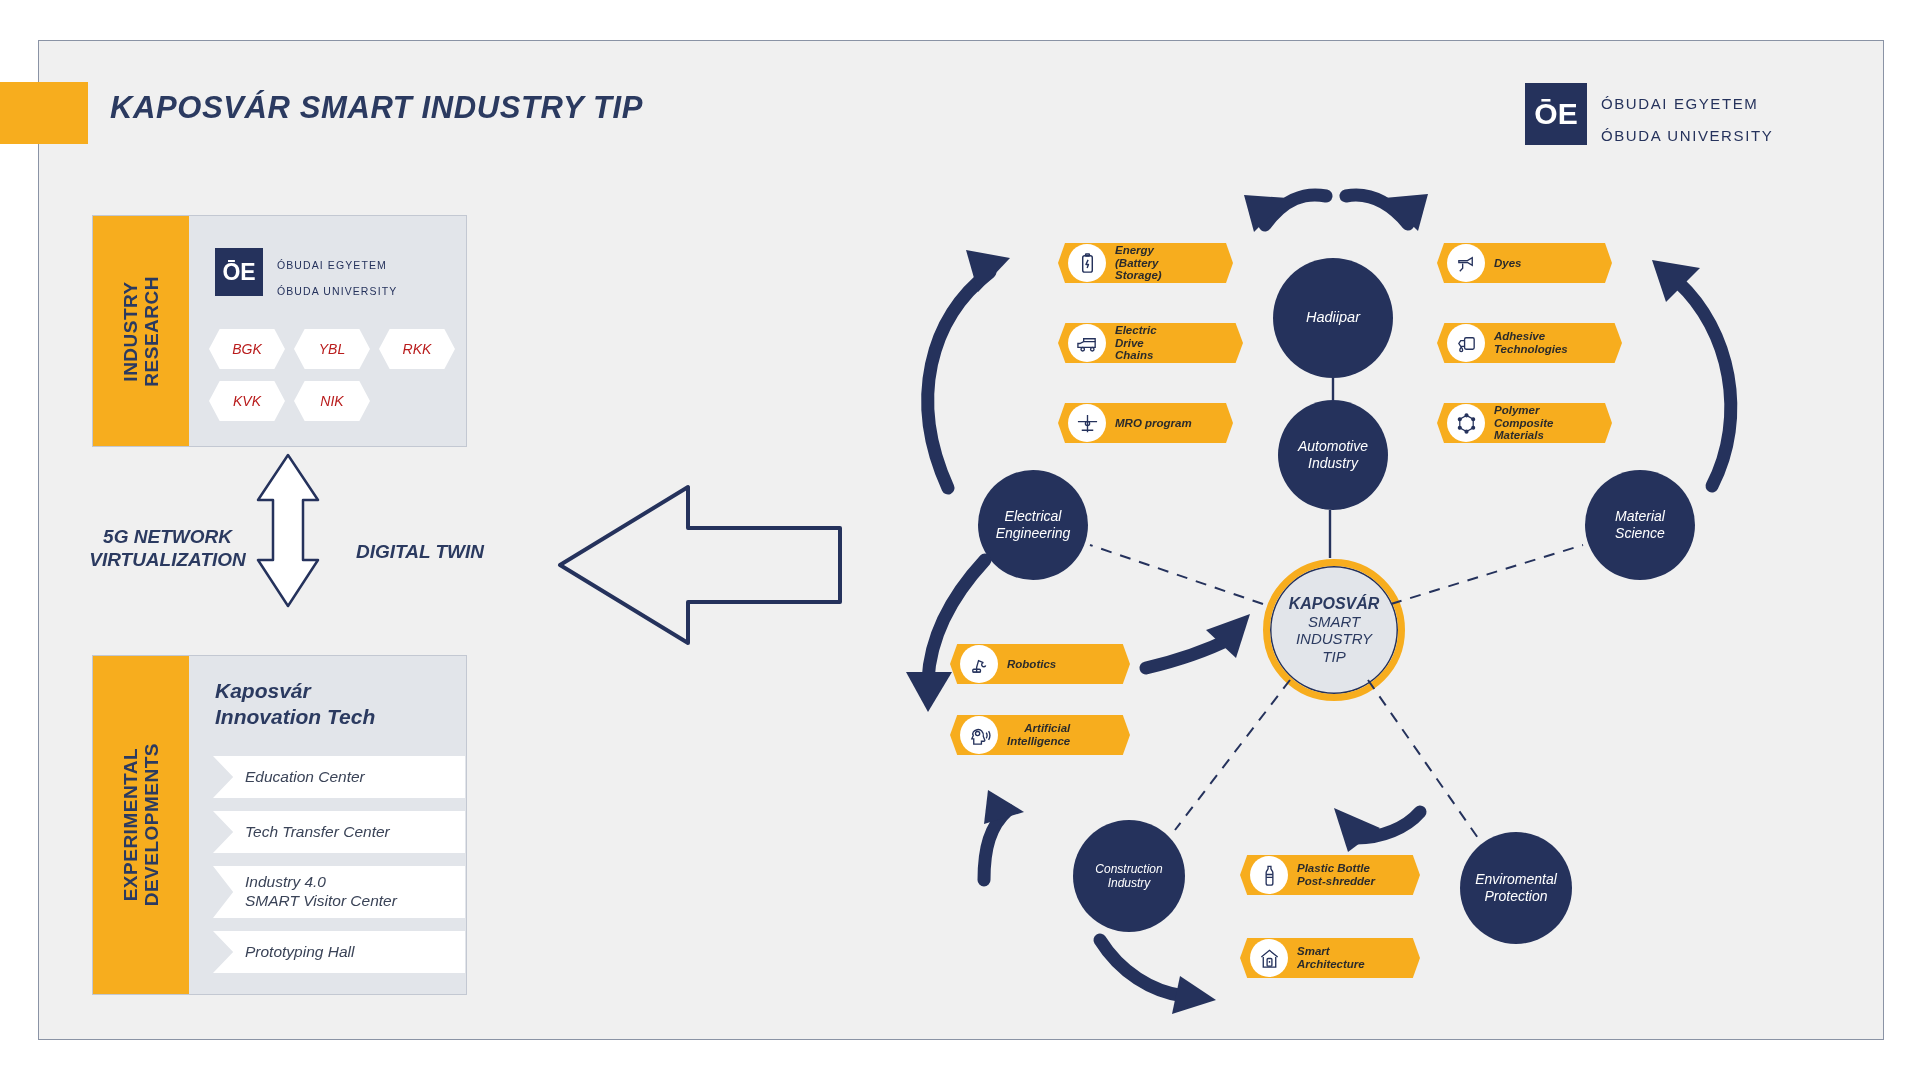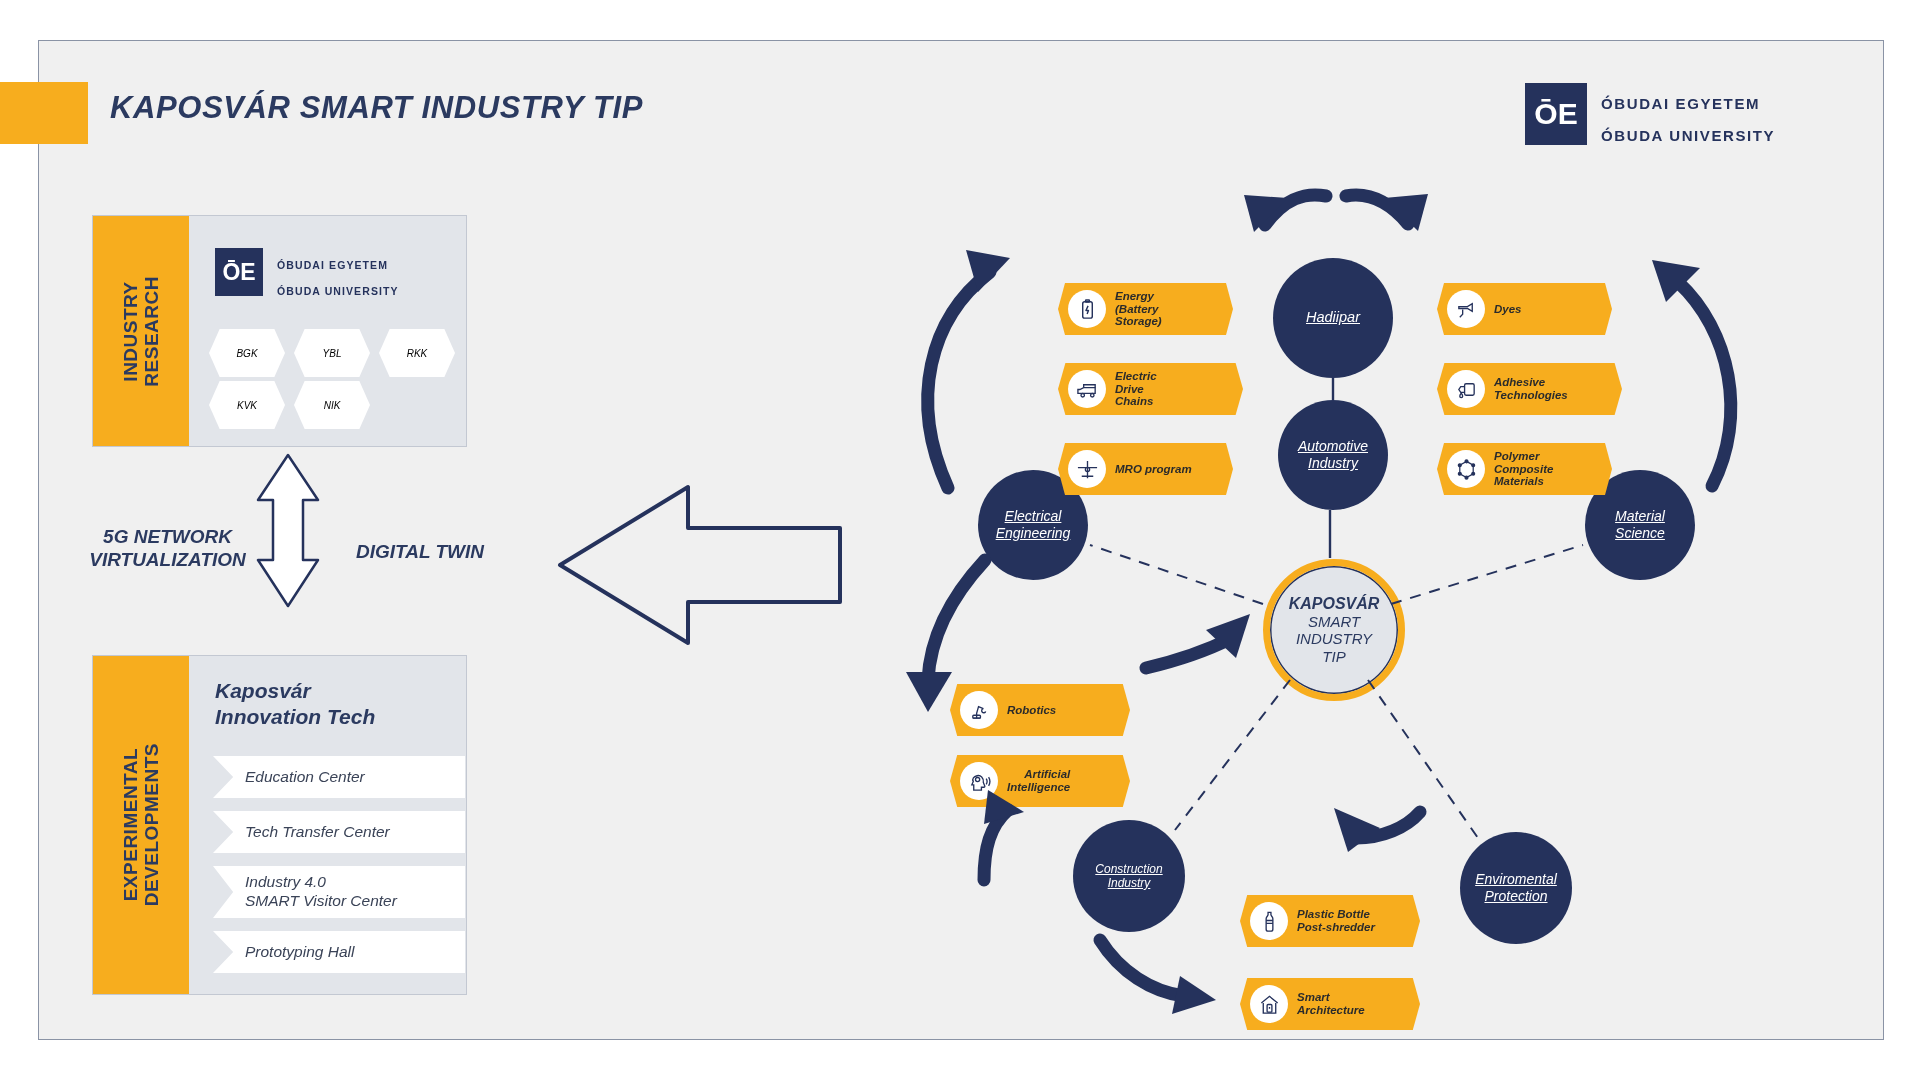--- a/index.html
+++ b/index.html
@@ -10,53 +10,53 @@
 
   .accent-square{position:absolute;left:0px;top:82px;width:88px;height:62px;background:#f7ad1e;}
 
   .main-title{position:absolute;left:110px;top:90px;font-size:31px;font-weight:bold;font-style:italic;color:#2b3a60;letter-spacing:.6px;white-space:nowrap;}
 
   
   .logo{position:absolute;display:flex;align-items:center;gap:14px;}
   .logo-mark{width:62px;height:62px;background:#25325c;position:relative;flex:0 0 auto;}
   .logo-mark .oe{position:absolute;inset:0;display:flex;align-items:center;justify-content:center;color:#fff;font-size:30px;font-weight:bold;letter-spacing:0px;font-family:"Liberation Sans",sans-serif;}
   .logo-text{display:flex;flex-direction:column;line-height:1.35;}
-  .logo-text span{color:#25325c;font-size:15px;font-weight:bold;letter-spacing:1.6px;margin-top:12px;}
+  .logo-text span{color:#25325c;font-size:15px;font-weight:normal;letter-spacing:1.6px;margin-top:12px;}
   .logo-small .logo-mark{width:48px;height:48px;}
   .logo-small .logo-mark .oe{font-size:23px;}
   .logo-small .logo-text span{font-size:10.5px;letter-spacing:1.1px;}
 
   
   .lblock{position:absolute;display:flex;border:1px solid #c3c8d2;box-sizing:border-box;}
   .lblock .vbar{background:#f7ad1e;display:flex;align-items:center;justify-content:center;flex:0 0 auto;}
   .lblock .vbar span{writing-mode:vertical-rl;transform:rotate(180deg);font-weight:bold;font-size:19px;color:#2b3a60;letter-spacing:.5px;text-align:center;line-height:1.12;}
   .lblock .body{background:#e2e5ea;flex:1 1 auto;position:relative;}
 
   .hex-row{display:flex;gap:9px;justify-content:flex-start;}
-  .hexchip{background:#ffffff;color:#000000;font-size:10px;font-style:italic;display:flex;align-items:center;justify-content:center;
-    width:76px;height:48px;clip-path:polygon(14% 0%,86% 0%,100% 50%,86% 100%,14% 100%,0% 50%);}
+  .hexchip{background:#ffffff;color:#b91c1c;font-size:14px;font-style:italic;display:flex;align-items:center;justify-content:center;
+    width:76px;height:40px;clip-path:polygon(14% 0%,86% 0%,100% 50%,86% 100%,14% 100%,0% 50%);}
 
   .hall-title{font-size:21px;font-weight:bold;font-style:italic;color:#2b3a60;line-height:1.25;}
   .hall-item{background:#ffffff;color:#3a4357;font-size:15.5px;font-style:italic;display:flex;align-items:center;padding-left:32px;
     height:42px;clip-path:polygon(0% 0%,100% 0%,100% 100%,0% 100%,8% 50%);}
   .hall-item.two{height:52px;line-height:1.22;}
 
   
   .mid-lab{position:absolute;font-size:19px;font-weight:bold;font-style:italic;color:#2b3a60;line-height:1.22;text-align:center;}
 
   
-  .ncircle{position:absolute;border-radius:50%;background:#25325c;color:#fff;display:flex;align-items:center;justify-content:center;text-align:center;font-style:italic;line-height:1.2;text-decoration:underline;}
+  .ncircle{position:absolute;border-radius:50%;background:#25325c;color:#fff;display:flex;align-items:center;justify-content:center;text-align:center;font-style:italic;line-height:1.2;}
 
   .hub{position:absolute;border-radius:50%;background:#e2e5ea;border:7px solid #f7ad1e;box-shadow:0 0 0 1.5px #25325c inset;
        display:flex;flex-direction:column;align-items:center;justify-content:center;text-align:center;}
   .hub .l1{font-size:16px;font-weight:bold;font-style:italic;color:#2b3a60;}
   .hub .ln{font-size:15px;font-style:italic;color:#2b3a60;line-height:1.16;}
 
-  .hexbar{position:absolute;height:52px;background:#f7ad1e;display:flex;align-items:center;
-     clip-path:polygon(4% 0%,96% 0%,100% 50%,96% 100%,4% 100%,0% 50%);margin-top:40px;}
+  .hexbar{position:absolute;height:40px;background:#f7ad1e;display:flex;align-items:center;
+     clip-path:polygon(4% 0%,96% 0%,100% 50%,96% 100%,4% 100%,0% 50%);}
   .hexbar .ico{width:38px;height:38px;border-radius:50%;background:#fff;margin-left:10px;flex:0 0 auto;display:flex;align-items:center;justify-content:center;}
   .hexbar .ico svg{width:23px;height:23px;}
   .hexbar .txt{margin-left:9px;font-size:11.5px;font-style:italic;font-weight:bold;color:#2b2b2b;line-height:1.12;}
 
   svg.overlay{position:absolute;left:0;top:0;width:1920px;height:1080px;pointer-events:none;}
 </style>
 </head>
 <body>
 
 <div id="stage">

